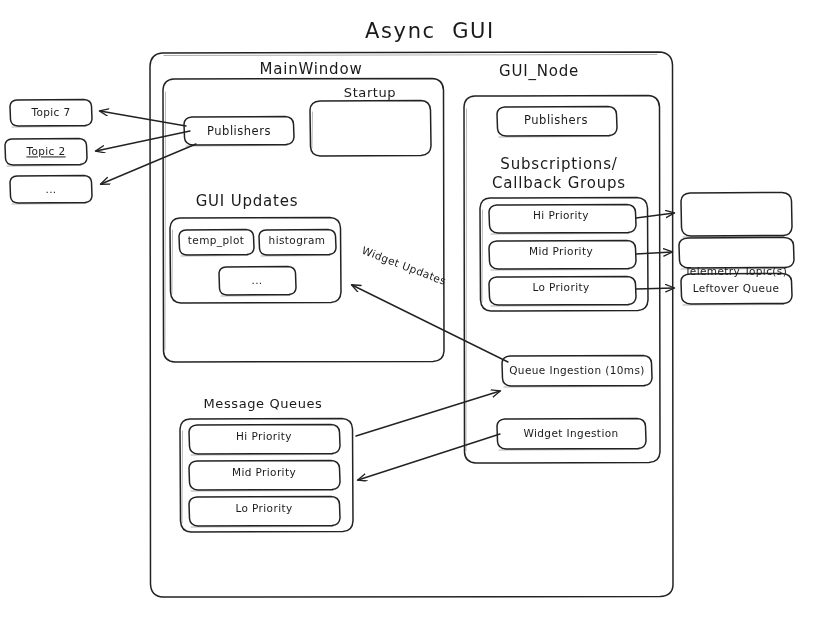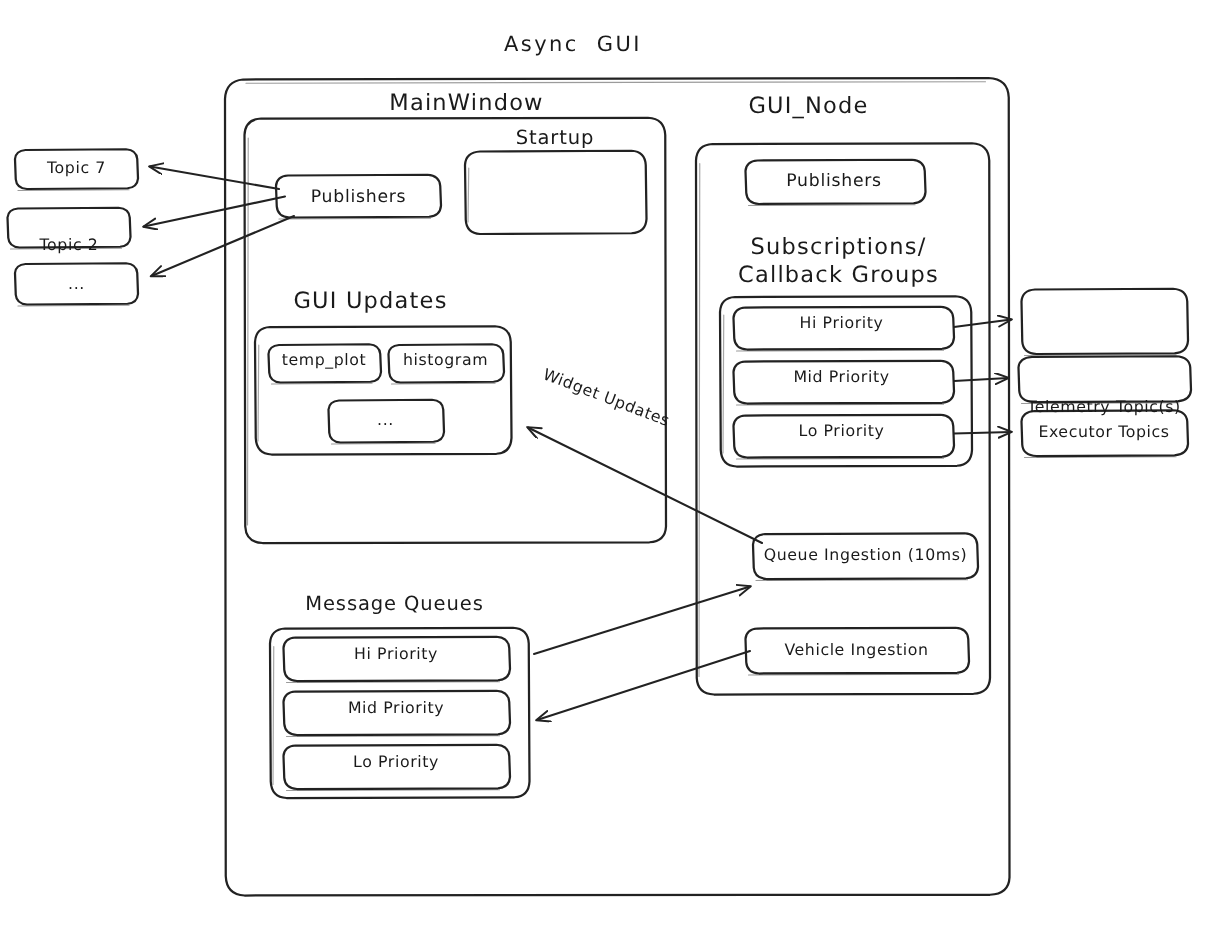--- a/index.html
+++ b/index.html
@@ -35,22 +35,23 @@
     letter-spacing: 0.3px;
     text-align: center;
     transform: translate(-50%, -50%);
     user-select: none;
   }
   .lbl.left {
     text-align: left;
     transform: translate(0, -50%);
   }
   .title {
-    font-size: 14px;
+    font-size: 21px;
     letter-spacing: 1.6px;
+    margin-left: 48px;
   }
   .grouptitle {
     font-size: 13px;
     letter-spacing: 0.6px;
   }
   .bigtitle {
     font-size: 15px;
     letter-spacing: 0.8px;
   }
   .boxtext {
@@ -257,28 +258,28 @@
 
   <div class="lbl bigtitle" style="left:559px; top:174px;">Subscriptions/
 Callback Groups</div>
 
   <div class="lbl smalltext" style="left:561px; top:216px;">Hi Priority</div>
   <div class="lbl smalltext" style="left:561px; top:252px;">Mid Priority</div>
   <div class="lbl smalltext" style="left:561px; top:288px;">Lo Priority</div>
 
   <div class="lbl smalltext" style="left:577px; top:371px;">Queue Ingestion (10ms)</div>
 
-  <div class="lbl smalltext" style="left:571px; top:434px;">Vehicle Ingestion</div>
+  <div class="lbl smalltext" style="left:571px; top:434px;">Widget Ingestion</div>
 
   <div class="lbl smalltext" style="left:51px; top:113px;">Topic 7</div>
-  <div class="lbl smalltext" style="left:46px; top:164px;">Topic 2</div>
+  <div class="lbl smalltext" style="left:46px; top:152px;text-decoration:underline;">Topic 2</div>
   <div class="lbl smalltext" style="left:51px; top:190px;">...</div>
 
   <div class="lbl smalltext" style="left:736px; top:253px;margin-top:19px;">Telemetry Topic(s)</div>
-  <div class="lbl smalltext" style="left:736px; top:289px;">Executor Topics</div>
+  <div class="lbl smalltext" style="left:736px; top:289px;">Leftover Queue</div>
 
   <div class="lbl edgelabel" style="left:404px; top:266px; transform:translate(-50%,-50%) rotate(21deg);">Widget Updates</div>
 
   <div class="hit" style="left:10px;  top:100px; width:82px;  height:26px;"></div>
   <div class="hit" style="left:5px;   top:139px; width:82px;  height:26px;"></div>
   <div class="hit" style="left:10px;  top:176px; width:82px;  height:27px;"></div>
 
   <div class="hit" style="left:184px; top:117px; width:110px; height:28px;"></div>
   <div class="hit" style="left:310px; top:101px; width:121px; height:55px;"></div>
   <div class="hit" style="left:179px; top:230px; width:75px;  height:25px;"></div>

